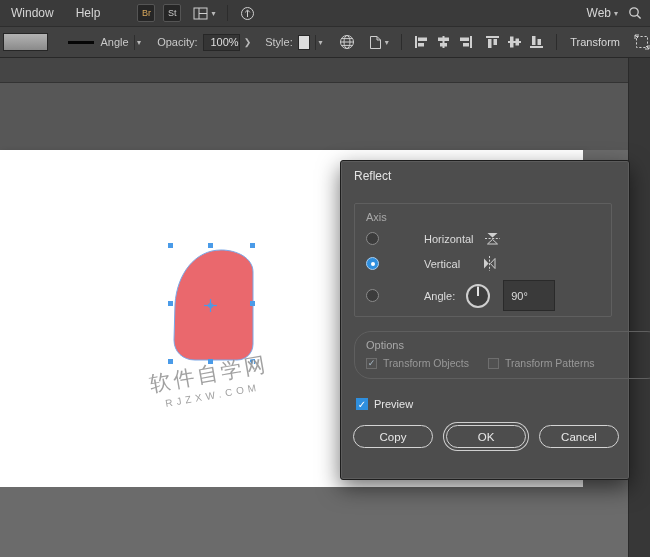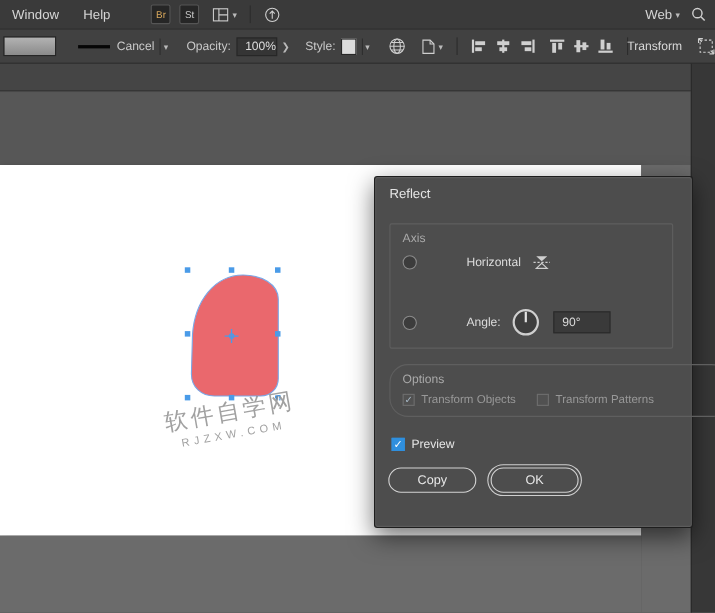--- a/index.html
+++ b/index.html
@@ -30,21 +30,21 @@
   .stroke-name { margin-left:6px; }
   .chev-btn { margin-left:5px; width:13px; height:15px; display:flex; align-items:center; justify-content:center;
               border-left:1px solid #2e2e2e; color:#b9b9b9; font-size:8px; }
   .cb-label { margin-left:14px; }
   .field { margin-left:5px; width:44px; height:17px; background:#353535; border:1px solid #272727;
            color:#dedede; font-size:11px; display:flex; align-items:center; padding-left:7px; }
   .flyout { margin-left:4px; color:#b9b9b9; font-size:9px; }
   .style-swatch { margin-left:5px; width:17px; height:15px; background:#dcdcdc; border:1px solid #282828; }
   .icon-box { margin-left:14px; display:flex; align-items:center; }
   .align-group { display:flex; align-items:center; gap:7px; margin-left:12px; }
-  .transform-label { color:#d8d8d8; }
+  .transform-label { margin-left:14px; color:#d8d8d8; }
 
   
   .band-under-toolbar { position:absolute; top:58px; left:0; width:628px; height:25px; background:#454545; border-bottom:1px solid #333; }
   .pasteboard-upper { position:absolute; top:84px; left:0; width:628px; height:66px; background:#575757; }
   .artboard { position:absolute; top:150px; left:0; width:583px; height:337px; background:#ffffff;
               box-shadow:3px 3px 6px rgba(0,0,0,0.35); }
   .pasteboard-right { position:absolute; top:150px; left:583px; width:45px; height:407px; background:#6b6b6b; }
   .pasteboard-bottom { position:absolute; top:487px; left:0; width:583px; height:70px; background:#6b6b6b; }
   .right-strip { position:absolute; top:58px; left:628px; width:22px; height:499px; background:#373737; border-left:1px solid #2a2a2a; }
 
@@ -67,21 +67,21 @@
   .axis-box { left:13px; top:42px; width:258px; height:114px; }
   .options-box { left:13px; top:170px; width:310px; height:48px;border-radius:17px; }
 
   .radio-row { position:absolute; left:11px; display:flex; align-items:center; }
   .radio { width:13px; height:13px; border-radius:50%; background:#3c3c3c; border:1px solid #8a8a8a; position:relative; flex:0 0 auto; }
   .radio.selected { background:#2f8fde; border-color:#a9cdee; }
   .radio.selected::after { content:""; position:absolute; left:3.5px; top:3.5px; width:4px; height:4px; border-radius:50%; background:#fff; }
   .radio-label { margin-left:7px;padding-left:38px; }
   .axis-icon { margin-left:10px; display:flex; align-items:center; }
 
-  .angle-field { margin-left:12px; width:52px; height:20px; background:#3a3a3a; border:1px solid #2a2a2a;
+  .angle-field { margin-left:12px; width:52px; height:31px; background:#3a3a3a; border:1px solid #2a2a2a;
                  color:#dcdcdc; display:flex; align-items:center; padding-left:7px; }
 
   .check-row { position:absolute; top:25px; display:flex; align-items:center; font-size:10.5px; color:#989898; }
   .checkbox { width:11px; height:11px; background:#515151; border:1px solid #6e6e6e; display:flex;
               align-items:center; justify-content:center; font-size:9px; color:#a8bac8; flex:0 0 auto; }
   .checkbox.empty { color:transparent; }
   .check-label { margin-left:6px; }
 
   .preview-row { position:absolute; left:15px; top:237px; display:flex; align-items:center; color:#e6e6e6; }
   .checkbox.blue { width:12px; height:12px; background:#2f8fde; border:1px solid #2f8fde; color:#fff; font-size:10px; }
@@ -143,21 +143,21 @@
           <line x1="9.2" y1="9.2" x2="12.6" y2="12.6" stroke="#cfcfcf" stroke-width="1.4"></line>
         </svg>
       </span>
     </div>
   </div>
 
   <div class="controlbar">
     <div class="fill-swatch"></div>
 
     <div class="stroke-line"></div>
-    <div class="stroke-name">Cancel</div>
+    <div class="stroke-name">Angle</div>
     <div class="chev-btn">
         <span>▾</span>
       </div>
 
     <div class="cb-label">Opacity:</div>
     <div class="field">100%</div>
     <div class="flyout">❯</div>
 
     <div class="cb-label">Style:</div>
     <div class="style-swatch"></div>
@@ -294,20 +294,31 @@
         <div class="radio-label">Horizontal</div>
         <span class="axis-icon">
           <svg width="17" height="15" viewBox="0 0 17 15">
             <path d="M3.5 2 h10 l-5 4.6 z" fill="#cfcfcf"></path>
             <path d="M3.5 13 h10 l-5 -4.6 z" fill="none" stroke="#cfcfcf"></path>
             <line x1="1" y1="7.5" x2="16" y2="7.5" stroke="#cfcfcf" stroke-dasharray="2 1.6"></line>
           </svg>
         </span>
       </div>
 
+      <div class="radio-row" style="top:51px;">
+        <div class="radio selected"></div>
+        <div class="radio-label">Vertical</div>
+        <span class="axis-icon" style="margin-left:22px;">
+          <svg width="15" height="17" viewBox="0 0 15 17">
+            <path d="M2 3.5 v10 l4.6 -5 z" fill="#cfcfcf"></path>
+            <path d="M13 3.5 v10 l-4.6 -5 z" fill="none" stroke="#cfcfcf"></path>
+            <line x1="7.5" y1="1" x2="7.5" y2="16" stroke="#cfcfcf" stroke-dasharray="2 1.6"></line>
+          </svg>
+        </span>
+      </div>
 
       <div class="radio-row" style="top:76px;">
         <div class="radio"></div>
         <div class="radio-label">Angle:</div>
         <span class="axis-icon">
           <svg width="26" height="26" viewBox="0 0 26 26">
             <circle cx="13" cy="13" r="11" fill="#3e3e3e" stroke="#cfcfcf" stroke-width="2"></circle>
             <line x1="13" y1="13" x2="13" y2="3.5" stroke="#e2e2e2" stroke-width="2"></line>
           </svg>
         </span>
@@ -327,15 +338,16 @@
       </div>
     </div>
 
     <div class="preview-row">
       <div class="checkbox blue">✓</div>
       <div class="check-label">Preview</div>
     </div>
 
     <div class="btn btn-ok">OK</div>
     <div class="btn btn-copy">Copy</div>
+    <div class="btn btn-cancel">Cancel</div>
   </div>
 
 </div>
 
 </body></html>

